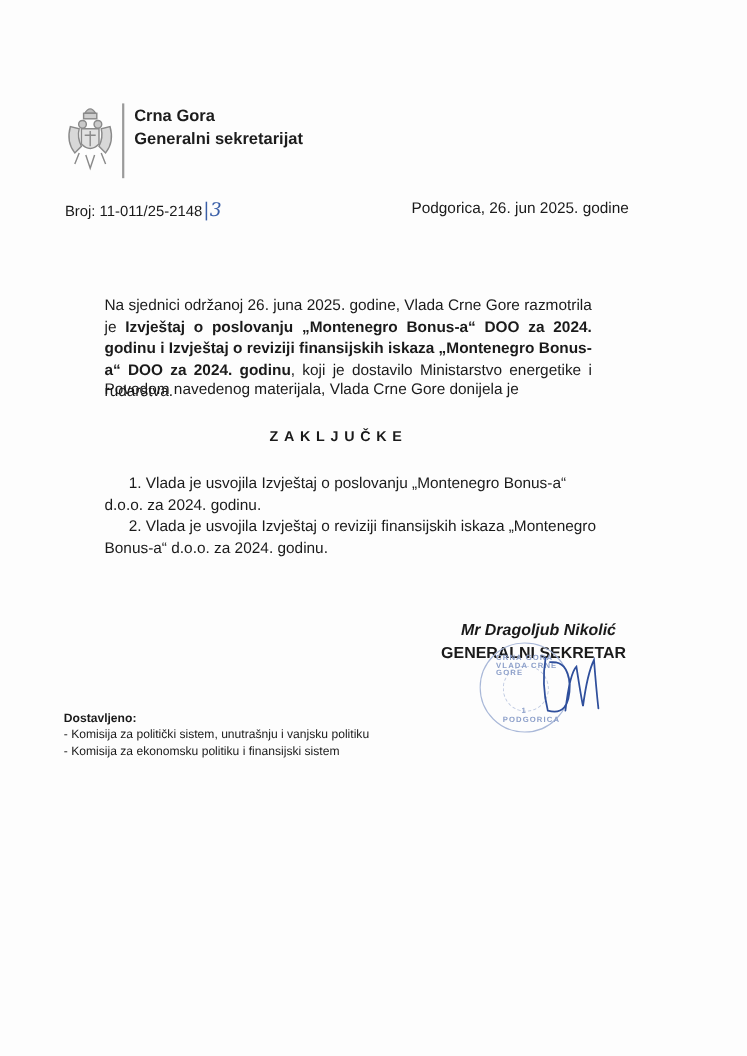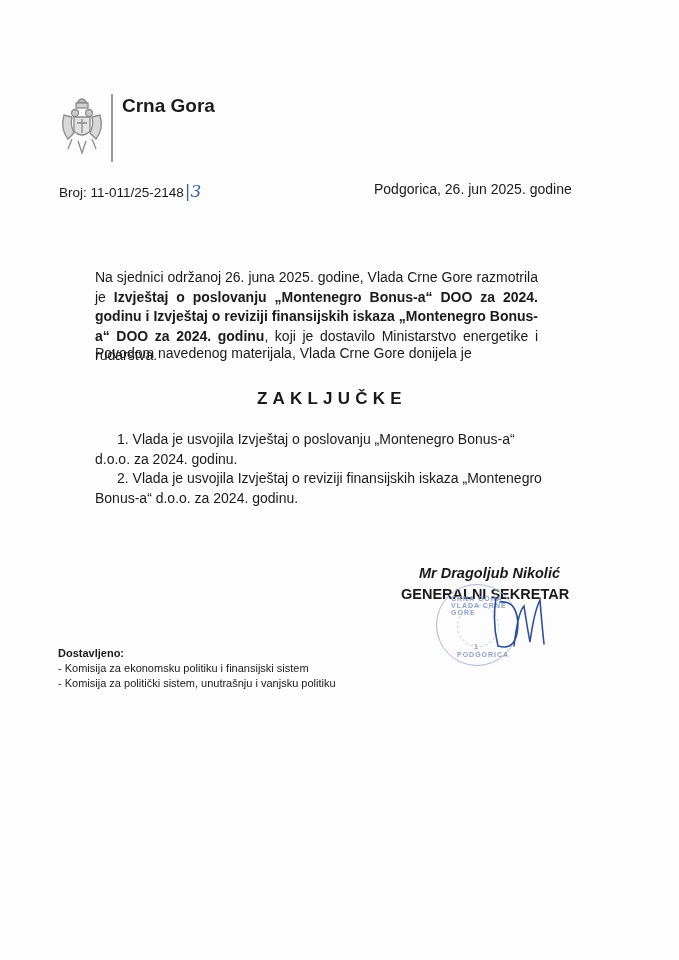--- a/index.html
+++ b/index.html
@@ -3,28 +3,28 @@
 <meta charset="utf-8">
 <style>
   html, body { margin:0; padding:0; }
   body {
     width:679px; height:960px; background:#fdfdfd; position:relative; overflow:hidden;
     font-family:"Liberation Sans", sans-serif; color:#1a1a1a;
   }
   .abs { position:absolute; }
   .crest { left:58px; top:93px; width:48px; height:64px; }
   .vline { left:111px; top:94px; width:1.5px; height:68px; background:#9a9a9a; }
-  .org { left:122px; top:95px; font-weight:bold; font-size:19px; line-height:21px; color:#1c1c1c; }
+  .org { left:122px; top:95px; font-weight:bold; font-size:15px; line-height:21px; color:#1c1c1c; }
   .broj { left:59px; top:181px; font-size:13.5px; }
   .hand { color:#3a5fa8; font-family:"DejaVu Serif", serif; font-size:17px; font-style:italic; margin-left:1px; }
   .date { left:374px; top:181px; font-size:14px; }
   .para { left:95px; top:268px; width:443px; font-size:14px; line-height:19.5px; text-align:justify; }
   .para b { font-weight:bold; }
   .pov { left:95px; top:345px; font-size:14px; }
-  .zak { left:257px; top:389px; font-weight:bold; font-size:17px; letter-spacing:5.2px; }
+  .zak { left:245px; top:389px; font-weight:bold; font-size:13px; letter-spacing:5.2px; }
   .items { left:95px; top:430px; width:450px; font-size:14px; line-height:19.5px; }
   .item { text-indent:22px; }
   .sig-title { left:401px; top:546px; font-weight:bold; font-size:14.5px;margin-top:40px; }
   .sig-name { left:419px; top:565px; font-weight:bold; font-size:14.5px;font-style:italic; }
   .stamp { left:436px; top:584px; width:80px; height:80px; border:1.8px solid #a9b8d8; border-radius:50%; }
   .stamp-inner { position:absolute; left:20px; top:20px; width:40px; height:40px; border:1px dashed #c3cde3; border-radius:50%; }
   .stamp-txt { position:absolute; font-size:7px; color:#8c9fc9; font-weight:bold; letter-spacing:1px; }
   .signature { left:488px; top:592px; }
   .dost { left:58px; top:646px; font-size:11px; line-height:15px; }
   .dost b { font-weight:bold; }
@@ -43,20 +43,21 @@
       <circle cx="31" cy="20" r="3.5" fill="#c9c9c9"></circle>
       <path d="M16 24 H32 V38 Q24 46 16 38 Z" fill="#e2e2e2"></path>
       <path d="M19 30 H29 M24 26 V40"></path>
       <path d="M14 46 L10 56 M34 46 L38 56 M20 48 L24 60 L28 48"></path>
     </g>
   </svg>
 </div>
 <div class="abs vline"></div>
 <div class="abs org">
   <div>Crna Gora</div>
+  <div>Generalni sekretarijat</div>
 </div>
 
 <div class="abs broj">
   <span>Broj: 11-011/25-2148</span><span class="hand">|<span>3</span></span>
 </div>
 <div class="abs date">Podgorica, 26. jun 2025. godine</div>
 
 <div class="abs para" style="text-indent: 0px; left: 95px; width: 443px; margin-left: 0px; padding-left: 0px;">
   <span style="display:inline-block;width:0;padding-left:0"></span><span>Na sjednici održanoj 26. juna 2025. godine, Vlada Crne Gore razmotrila je </span><b>Izvještaj o poslovanju „Montenegro Bonus-a“ DOO za 2024. godinu i Izvještaj o reviziji finansijskih iskaza „Montenegro Bonus-a“ DOO za 2024. godinu</b><span>, koji je dostavilo Ministarstvo energetike i rudarstva.</span>
 </div>
@@ -78,15 +79,15 @@
   <div class="stamp-txt" style="left:20px;top:66px;">PODGORICA</div>
 </div>
 <div class="abs signature">
   <svg width="60" height="62" viewBox="0 0 60 62">
     <path d="M8 6 Q4 30 10 54 Q30 60 30 30 Q28 8 12 10 M26 54 Q30 20 36 14 Q40 40 42 50 Q46 20 52 8 Q54 34 56 52" fill="none" stroke="#2f4f9c" stroke-width="1.6" stroke-linecap="round"></path>
   </svg>
 </div>
 
 <div class="abs dost">
   <div><b>Dostavljeno:</b></div>
+  <div>- Komisija za politički sistem, unutrašnju i vanjsku politiku</div>
   <div>- Komisija za ekonomsku politiku i finansijski sistem</div>
-  <div>- Komisija za politički sistem, unutrašnju i vanjsku politiku</div>
 </div>
 
 </body></html>

